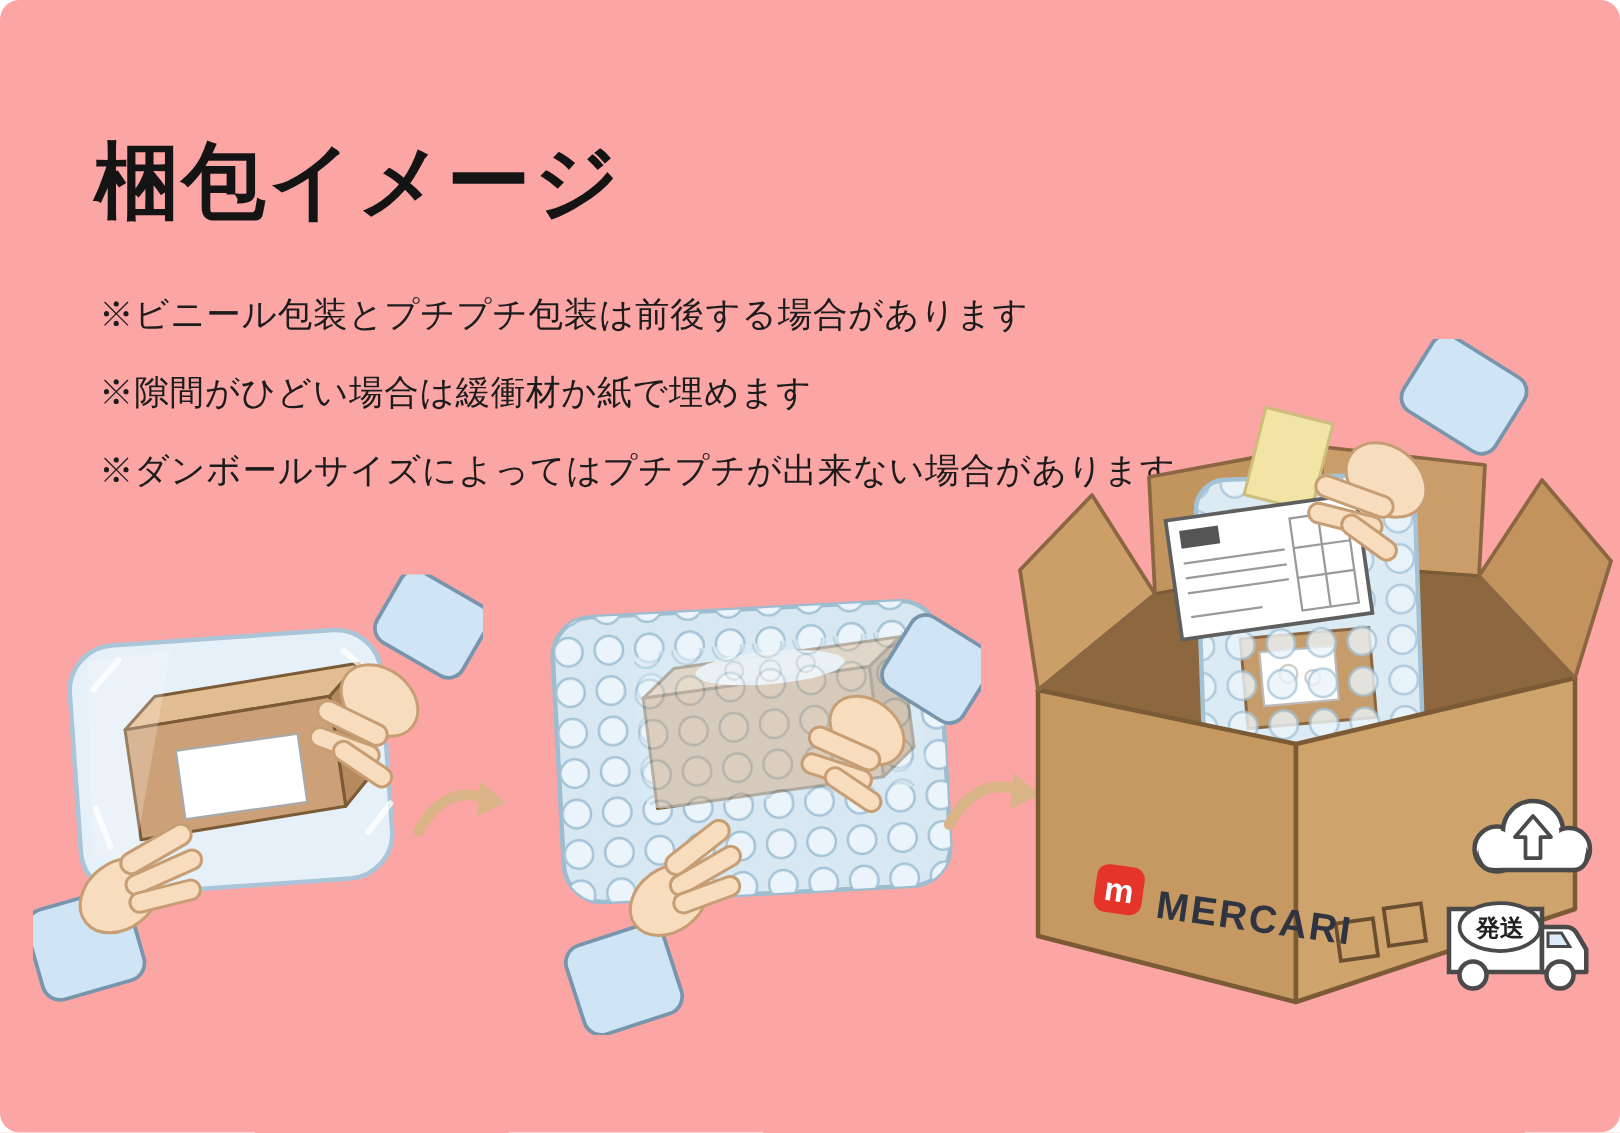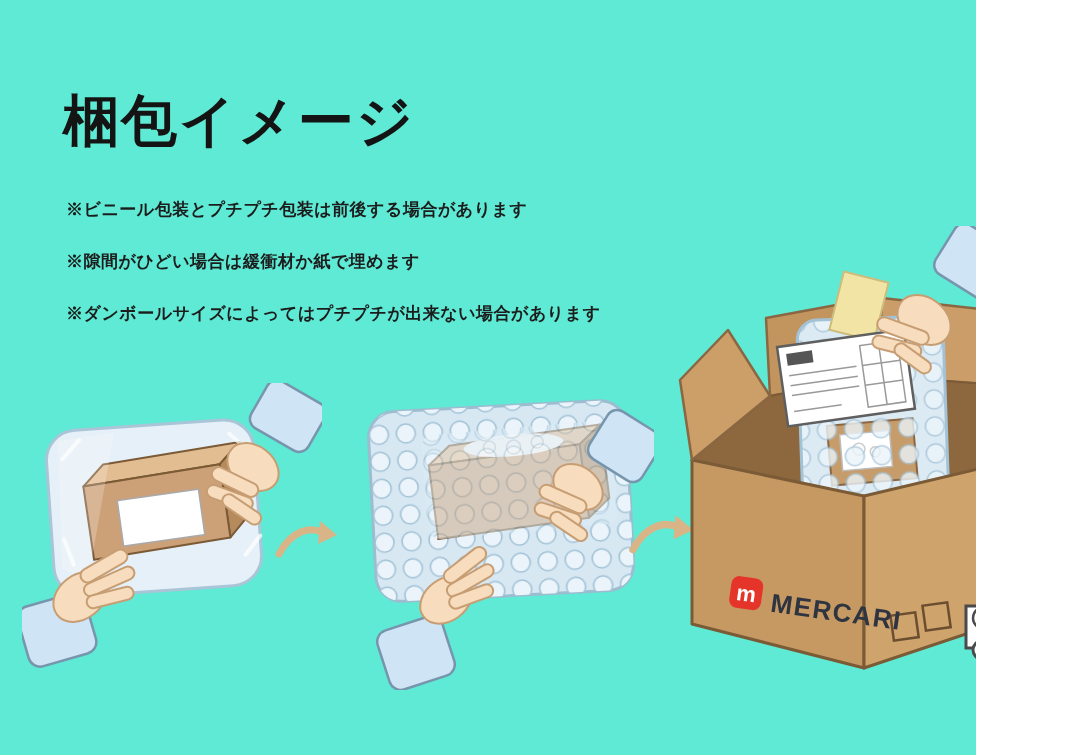--- a/index.html
+++ b/index.html
@@ -1,46 +1,47 @@
 <!DOCTYPE html>
 <html><head>
 <meta charset="utf-8">
 <style>
   html, body { margin: 0; padding: 0; background: #ffffff; }
   .canvas {
     position: relative;
-    width: 976px;
+    width: 1080px;
     height: 755px;
-    background: #5eead4;
+    background: #fca5a5;
     overflow: hidden;
     font-family: "Liberation Sans", sans-serif;
     color: #151515;
+    border-radius: 13px;
   }
   .page-title {
     position: absolute;
     left: 63px;
     top: 84px;
     margin: 0;
     font-size: 56px;
     font-weight: 600;
     letter-spacing: 2px;
     color: #141414;
   }
   .notes {
     position: absolute;
     left: 66px;
     top: 196px;
     margin: 0;
     padding: 0;
     list-style: none;
   }
   .notes li {
-    font-size: 17px;
+    font-size: 23px;
     line-height: 27px;
-    font-weight: 700;
+    font-weight: 400;
     color: #1c1c1c;
     letter-spacing: 0.5px;
     margin-bottom: 25px;
   }
   svg.illo, svg.arrow { position: absolute; overflow: hidden; }
   #illo1 { left: 22px;  top: 383px; width: 300px; height: 310px; }
   #arrow1{ left: 274px; top: 514px; width: 64px;  height: 48px;  }
   #illo2 { left: 342px; top: 388px; width: 312px; height: 302px; }
   #arrow2{ left: 626px; top: 508px; width: 70px;  height: 50px;  }
   #illo3 { left: 678px; top: 226px; width: 398px; height: 468px; }

